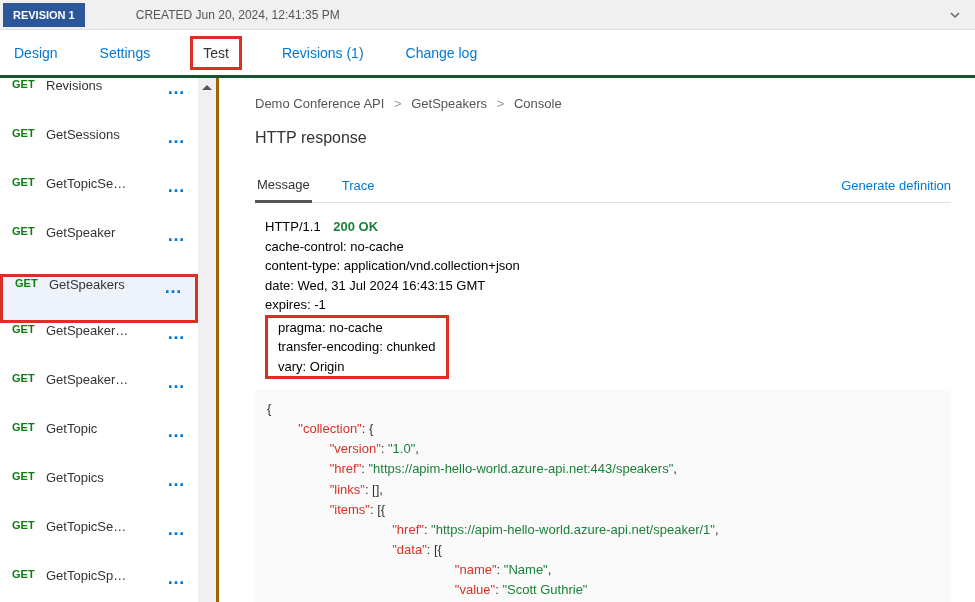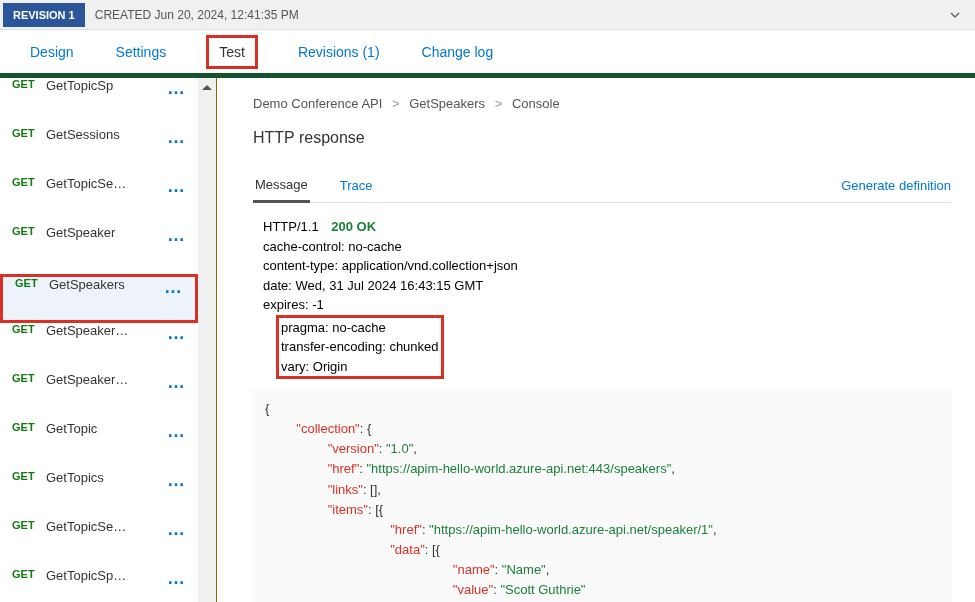--- a/index.html
+++ b/index.html
@@ -1,45 +1,45 @@
 <!DOCTYPE html>
 <html><head>
 <meta charset="utf-8">
 <style>
 * { margin:0; padding:0; box-sizing:border-box; font-family:"Segoe UI",Arial,sans-serif; }
 body { background:#fff; width:975px; height:602px; overflow:hidden; position:relative; }
-.top-bar { height:30px; background:#f0f0f0; display:flex; align-items:center; border-bottom:1px solid #e0e0e0; }
+.top-bar { height:30px; background:#f0f0f0; display:flex; align-items:center; border-bottom:1px solid #e0e0e0;gap:41px; }
 .rev-badge { background:#2b579a; color:#fff; font-size:11px; font-weight:600; padding:0 10px; height:24px; display:flex; align-items:center; margin:3px 0 3px 3px; }
 .rev-meta { font-size:12px; color:#555; margin-left:10px; }
 .top-bar-chev { margin-left:auto; margin-right:14px; color:#666; }
-.tab-row { height:48px; display:flex; align-items:center; padding:0 28px; border-bottom:5px solid #14532d; }
+.tab-row { height:48px; display:flex; align-items:center; padding:0 12px; border-bottom:3px solid #14532d; }
 .tab { color:#0078d4; font-size:14px; margin-right:38px; padding:4px 2px; cursor:pointer; }
 .tab.hl { border:3px solid #d93025; color:#333; padding:6px 10px; }
 .layout { display:flex; height:calc(100% - 78px); }
 .sidebar { width:198px; position:relative; }
 .ops { overflow-y:hidden; }
 .op { height:49px; display:flex; align-items:flex-start; padding:0 12px; cursor:pointer; }
 .op.selected { background:#eef3fb; border:3px solid #d93025; }
 .op-method { color:#107c10; font-size:11px; font-weight:600; width:34px; }
 .op-name { color:#333; font-size:13px; flex:1; white-space:nowrap; overflow:hidden; text-overflow:ellipsis; }
 .op-dots { color:#0078d4; font-size:18px; font-weight:bold; letter-spacing:1px; }
 .scroll-track { position:absolute; right:-18px; top:0; width:18px; height:100%; background:#f0f0f0; }
 .scroll-up { position:absolute; top:4px; left:2px; color:#555; }
-.main { flex:1; padding:18px 24px 0 36px; border-left:1px solid #a16207; overflow:hidden; margin-left:18px; }
+.main { flex:1; padding:18px 24px 0 36px; border-left:3px solid #a16207; overflow:hidden; margin-left:18px; }
 .crumbs { font-size:13px; color:#555; margin-bottom:18px; }
 .crumb-link { color:#555; }
 .crumb-sep { margin:0 6px; color:#999; }
 .h1 { font-size:16px; font-weight:400; color:#333; margin-bottom:22px; }
 .subtab-row { display:flex; align-items:center; border-bottom:1px solid #e0e0e0; }
 .subtab { font-size:13px; padding:8px 2px; margin-right:28px; cursor:pointer; }
 .subtab.active { color:#333; border-bottom:3px solid #555; margin-bottom:-1px; }
 .subtab.inactive { color:#0078d4; }
 .gen-link { margin-left:auto; color:#0078d4; font-size:13px; cursor:pointer; }
 .code-area { font-family:Consolas,monospace; font-size:13px; padding:14px 10px 0 10px; line-height:1.5; background:#fff; }
-.hdr-box { border:3px solid #d93025; padding:0 2px; display:inline-block;margin-left:13px; }
+.hdr-box { border:3px solid #d93025; padding:0 10px; display:inline-block; }
 .json-block { background:#fafafa; padding:10px 12px; margin-top:10px; font-family:Consolas,monospace; font-size:13px; line-height:1.55; white-space:pre; }
 .k { color:#d93025; }
 .s { color:#1a7f37; }
 .sb { color:#1a7f37; font-weight:bold;margin-left:9px; }
 .p { color:#333; }
 svg { display:block; }
 </style>
 </head>
 <body>
 
@@ -61,21 +61,21 @@
   <div class="tab hl">Test</div>
   <div class="tab">Revisions (1)</div>
   <div class="tab">Change log</div>
 </div>
 
 <div class="layout">
   <div class="sidebar">
     <div class="ops" id="ops-list">
         <div class="op">
           <span class="op-method">GET</span>
-          <span class="op-name">GetTopicSp</span>
+          <span class="op-name">Revisions</span>
           <span class="op-dots">…</span>
         </div>
         <div class="op">
           <span class="op-method">GET</span>
           <span class="op-name">GetSessions</span>
           <span class="op-dots">…</span>
         </div>
         <div class="op">
           <span class="op-method">GET</span>
           <span class="op-name">GetTopicSe…</span>

